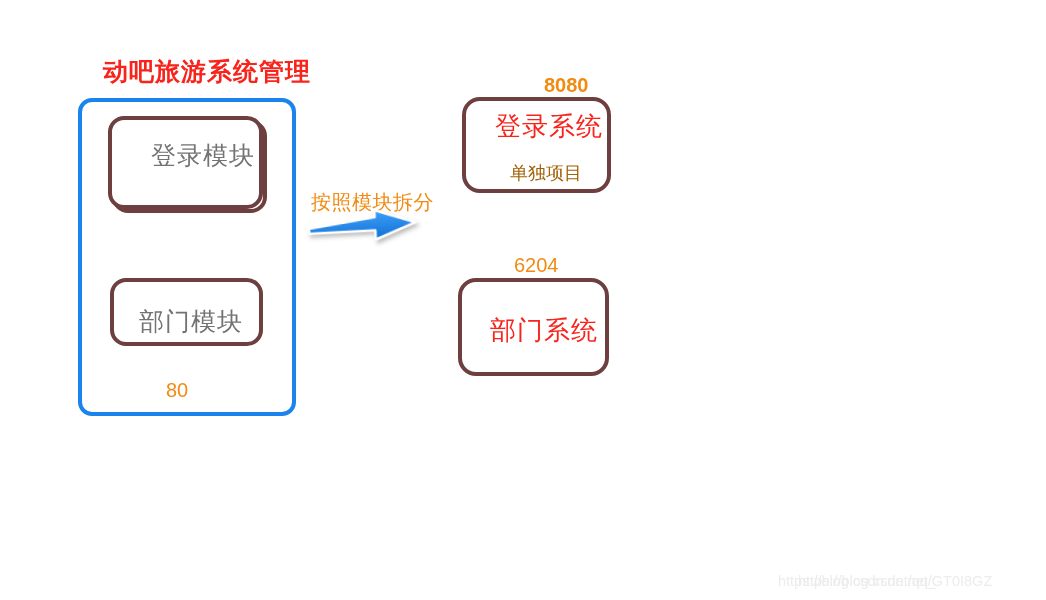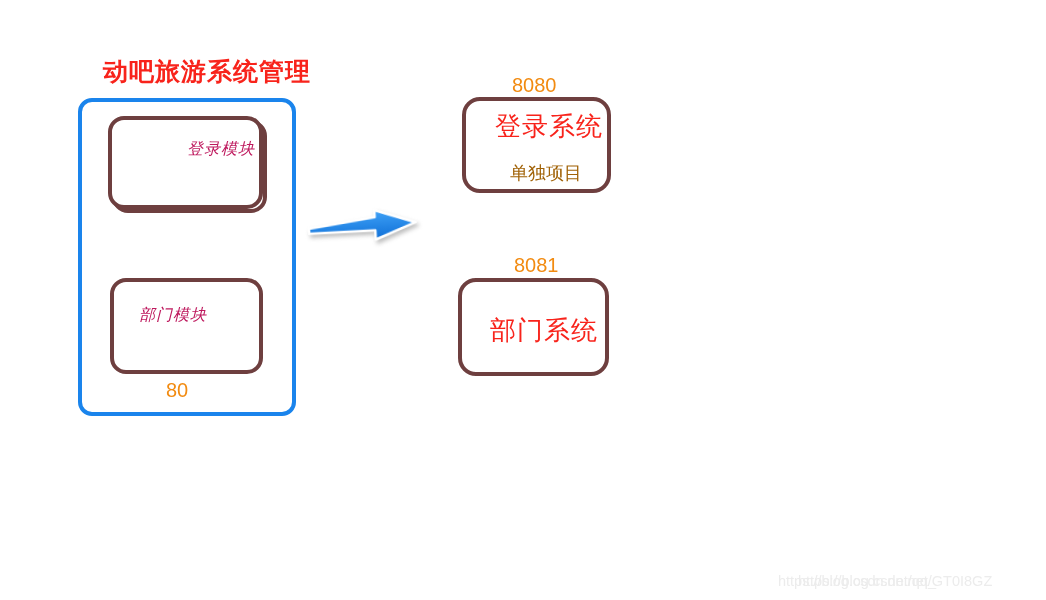--- a/index.html
+++ b/index.html
@@ -18,33 +18,32 @@
   .monolith{
     position:absolute;left:78px;top:98px;width:218px;height:318px;
     border:4px solid #1A84EC;border-radius:14px;box-sizing:border-box;
     background:#ffffff;
   }
   .mod-box{
     position:absolute;box-sizing:border-box;
     border:4px solid #6E3F3F;border-radius:16px;background:#ffffff;
   }
   .mod-login{left:108px;top:116px;width:155px;height:93px;}
-  .mod-dept{left:110px;top:278px;width:153px;height:96px;}
+  .mod-dept{left:110px;top:278px;width:153px;height:68px;}
   .mod-text{
-    position:absolute;color:#be185d;font-size:16px;letter-spacing:1px;
+    position:absolute;color:#737373;font-size:25px;letter-spacing:1px;
     white-space:nowrap;
-    font-style:italic;
   }
   .mod-login-text{right:4px;top:19px;}
   .mod-dept-text{left:25px;top:23px;}
   .port-label{
     position:absolute;color:#F28B11;font-size:20px;white-space:nowrap;
   }
   .port-80{left:166px;top:379px;text-align:right;}
-  .port-8080{left:512px;top:74px;}
+  .port-8080{left:544px;top:74px;font-weight:bold;}
   .port-8081{left:514px;top:254px;}
   .transition-label{
     position:absolute;left:311px;top:189px;
     color:#F28B11;font-size:20px;letter-spacing:0.5px;white-space:nowrap;
   }
   .split-arrow{
     position:absolute;left:306px;top:208px;width:114px;height:42px;
     transform:rotate(-3deg);
     filter:drop-shadow(2px 3px 2px rgba(110,110,110,0.45));
   }
@@ -86,38 +85,39 @@
   <div class="mod-box mod-login">
     <span class="mod-text mod-login-text">登录模块</span>
   </div>
 
   <div class="mod-box mod-dept">
     <span class="mod-text mod-dept-text">部门模块</span>
   </div>
 
   <div class="port-label port-80">80</div>
 
+  <div class="transition-label">按照模块拆分</div>
 
   <svg class="split-arrow" viewBox="0 0 112 40">
     <defs>
       <linearGradient id="arrowGrad" x1="0" y1="0" x2="0" y2="1">
         <stop offset="0" stop-color="#3FA2F7"></stop>
         <stop offset="1" stop-color="#0F6FD7"></stop>
       </linearGradient>
     </defs>
     <polygon points="3,17 68,9 68,2 108,16 68,31 68,22 3,22" fill="url(#arrowGrad)" stroke="#ffffff" stroke-width="2.5" stroke-linejoin="round"></polygon>
   </svg>
 
   <div class="port-label port-8080">8080</div>
   <div class="service-box svc-login">
     <span class="svc-name svc-login-name">登录系统</span>
     <span class="svc-note">单独项目</span>
   </div>
 
-  <div class="port-label port-8081">8081</div>
+  <div class="port-label port-8081">6204</div>
   <div class="service-box svc-dept">
     <span class="svc-name svc-dept-name">部门系统</span>
   </div>
 
   <div class="watermark">
     <span class="wm-1">https://blog.csdn.net/qq_</span>
     <span class="wm-2">https://blog.csdn.net/GT0I8GZ</span>
   </div>
 
 </div>

